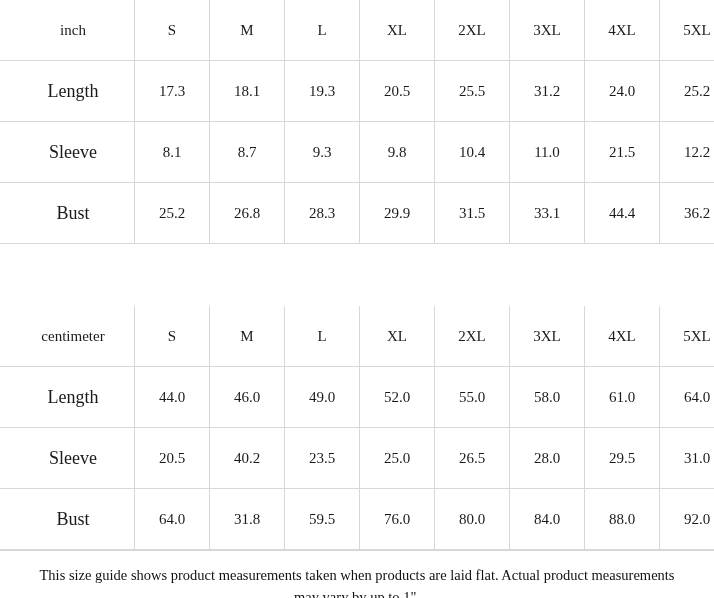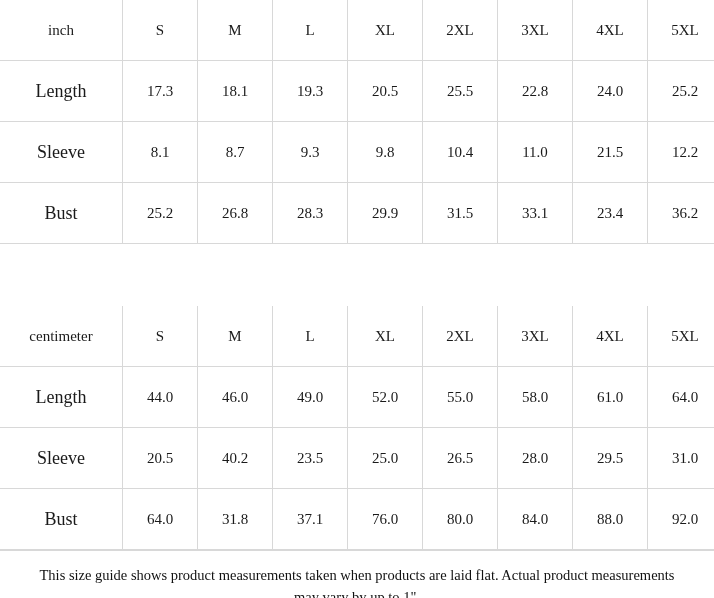--- a/index.html
+++ b/index.html
@@ -31,20 +31,21 @@
     text-align: center;
     vertical-align: middle;
     font-size: 15px;
     color: #1a1a1a;
     height: 60px;
     padding: 0;
     background: #ffffff;
   }
   table.size-table td.unit-cell {
     width: 122px;
+    padding-left: 12px;
   }
   table.size-table td.size-cell {
     width: 74px;
   }
   table.size-table tr.header-row td {
     font-size: 15px;
   }
   table.size-table td.row-label {
     font-size: 18px;
   }
@@ -95,21 +96,21 @@
         <td class="size-cell">4XL</td>
         <td class="size-cell">5XL</td>
       </tr>
       <tr>
         <td class="unit-cell row-label">Length</td>
         <td class="size-cell">17.3</td>
         <td class="size-cell">18.1</td>
         <td class="size-cell">19.3</td>
         <td class="size-cell">20.5</td>
         <td class="size-cell">25.5</td>
-        <td class="size-cell">22.8</td>
+        <td class="size-cell">31.2</td>
         <td class="size-cell">24.0</td>
         <td class="size-cell">25.2</td>
       </tr>
       <tr>
         <td class="unit-cell row-label">Sleeve</td>
         <td class="size-cell">8.1</td>
         <td class="size-cell">8.7</td>
         <td class="size-cell">9.3</td>
         <td class="size-cell">9.8</td>
         <td class="size-cell">10.4</td>
@@ -118,21 +119,21 @@
         <td class="size-cell">12.2</td>
       </tr>
       <tr>
         <td class="unit-cell row-label">Bust</td>
         <td class="size-cell">25.2</td>
         <td class="size-cell">26.8</td>
         <td class="size-cell">28.3</td>
         <td class="size-cell">29.9</td>
         <td class="size-cell">31.5</td>
         <td class="size-cell">33.1</td>
-        <td class="size-cell">23.4</td>
+        <td class="size-cell">44.4</td>
         <td class="size-cell">36.2</td>
       </tr>
     </tbody>
   </table>
 
   <div class="spacer"></div>
 
   <table class="size-table">
     <tbody>
       <tr class="header-row">
@@ -165,21 +166,21 @@
         <td class="size-cell">25.0</td>
         <td class="size-cell">26.5</td>
         <td class="size-cell">28.0</td>
         <td class="size-cell">29.5</td>
         <td class="size-cell">31.0</td>
       </tr>
       <tr>
         <td class="unit-cell row-label">Bust</td>
         <td class="size-cell">64.0</td>
         <td class="size-cell">31.8</td>
-        <td class="size-cell">37.1</td>
+        <td class="size-cell">59.5</td>
         <td class="size-cell">76.0</td>
         <td class="size-cell">80.0</td>
         <td class="size-cell">84.0</td>
         <td class="size-cell">88.0</td>
         <td class="size-cell">92.0</td>
       </tr>
     </tbody>
   </table>
 
   <div class="footnote">

